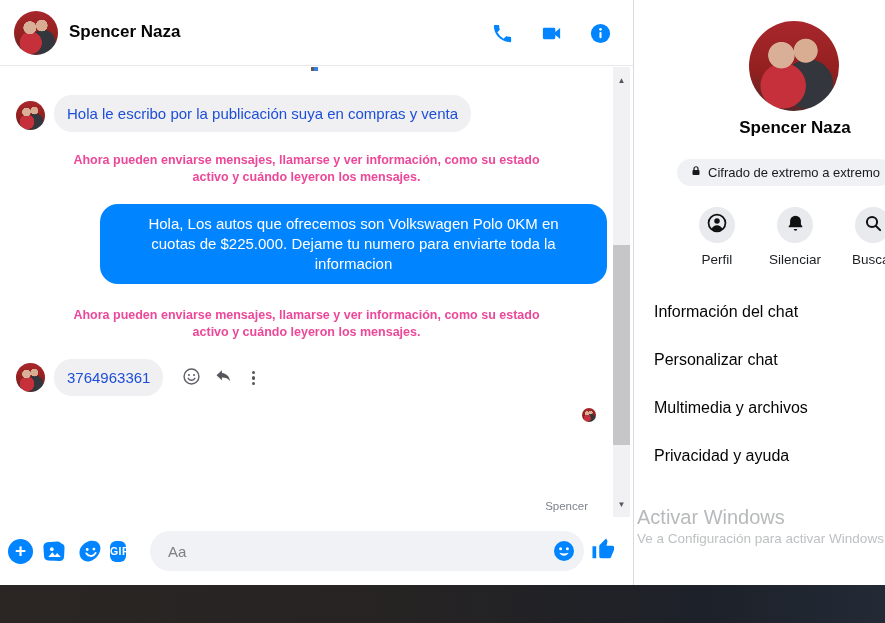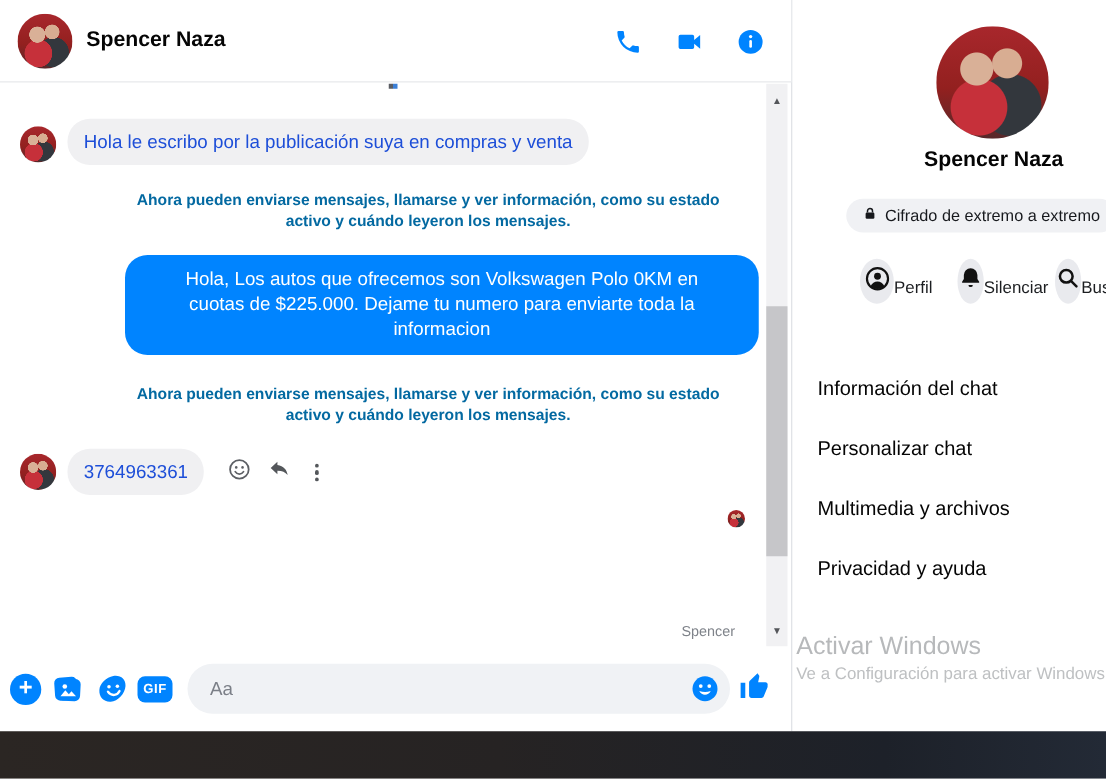--- a/index.html
+++ b/index.html
@@ -19,53 +19,53 @@
   }
   .header-avatar { position:absolute; left:14px; top:11px; width:44px; height:44px; }
   .header-name { position:absolute; left:69px; top:22px; font-size:17px; font-weight:700; color:#050505; }
   .header-actions { position:absolute; right:21px; top:22px; display:flex; gap:25px; align-items:center; }
   .header-actions svg { display:block; }
 
   .msg-avatar { position:absolute; width:29px; height:29px; }
   .bubble { position:absolute; font-size:15px; line-height:19px; border-radius:18px; padding:9px 13px; white-space:pre-line; }
   .bubble.in { background:#f0f0f2; color:#1d4ed8; }
   .bubble.out { background:#0084ff; color:#fff; line-height:20px; padding:10px 14px;text-align:center; }
-  .system-note { position:absolute; left:0; width:613px; text-align:center; font-size:12.5px; font-weight:700; color:#0369a1; line-height:17px; white-space:pre-line;margin-left:36px; }
+  .system-note { position:absolute; left:0; width:613px; text-align:center; font-size:12.5px; font-weight:700; color:#ec4899; line-height:17px; white-space:pre-line; }
   .sent-status { position:absolute; right:45px; top:500px; font-size:11.5px; color:#7f838a; }
   .seen-avatar { position:absolute; left:582px; top:408px; width:14px; height:14px; }
 
   .msg-actions { position:absolute; left:182px; top:368px; display:flex; gap:13px; align-items:center; height:20px; }
   .kebab { display:flex; flex-direction:column; gap:2.5px; padding:0 6px; }
   .kebab i { width:3.2px; height:3.2px; border-radius:50%; background:#54575b; }
 
   .clipped-bit { position:absolute; left:311px; top:67px; width:7px; height:4px;
     background:linear-gradient(90deg,#5a5d63 0 45%, #3c7fd6 45%); }
 
   
   .scrollbar { position:absolute; left:613px; top:67px; width:17px; height:450px; background:#f1f1f3; }
   .scroll-arrow { position:absolute; left:0; width:17px; height:16px; text-align:center; font-size:8px; color:#54565a; line-height:16px; }
   .scroll-arrow.up { top:6px; } .scroll-arrow.down { bottom:4px; }
   .scroll-thumb { position:absolute; left:0; top:178px; width:17px; height:200px; background:#c6c6c9; }
 
   
   .composer-btn { position:absolute; }
   .plus-btn { left:8px; top:539px; width:25px; height:25px; border-radius:50%; background:#0084ff; color:#fff; font-size:19px; font-weight:700; text-align:center; line-height:23px; }
-  .gif-btn { left:110px; top:541px; width:28px; height:21px; border-radius:6px; background:#0084ff; color:#fff; font-size:10.5px; font-weight:700; text-align:center; line-height:21px; letter-spacing:.4px; }
+  .gif-btn { left:110px; top:541px; width:16px; height:21px; border-radius:6px; background:#0084ff; color:#fff; font-size:10.5px; font-weight:700; text-align:center; line-height:21px; letter-spacing:.4px; }
   .msg-input { position:absolute; left:150px; top:531px; width:434px; height:40px; border:none; outline:none; background:#f0f2f5; border-radius:20px; padding:0 40px 0 18px; font-size:15px; font-family:"Liberation Sans",sans-serif; color:#050505; }
   .msg-input::placeholder { color:#7b7f87; }
   .input-emoji { left:552px; top:539px; }
   .thumb-btn { left:589px; top:535px; }
 
   
   .sidebar { position:absolute; left:634px; top:0; width:322px; height:585px; background:#fff; }
   .sidebar-avatar { position:absolute; left:115px; top:21px; width:90px; height:90px; }
   .sidebar-name { position:absolute; left:0; top:118px; width:322px; text-align:center; font-size:17px; font-weight:700; }
   .encryption-pill { position:absolute; left:43px; top:159px; height:27px; display:inline-flex; align-items:center; gap:6px; padding:0 13px; border-radius:14px; background:#f0f1f4; font-size:13px; color:#17191d; white-space:nowrap; }
   .action-row { position:absolute; left:0; top:207px; width:322px; display:flex; justify-content:center; gap:20px; }
-  .action-col { width:58px; display:flex; flex-direction:row; align-items:center; }
+  .action-col { width:58px; display:flex; flex-direction:column; align-items:center; }
   .action-circle { width:36px; height:36px; border-radius:50%; background:#e9eaee; display:flex; align-items:center; justify-content:center; }
   .action-label { margin-top:9px; font-size:13.5px; color:#1c1e21; }
   .sidebar-menu { position:absolute; left:0; top:288px; width:322px; }
   .menu-item { height:48px; display:flex; align-items:center; padding-left:20px; font-size:16px; font-weight:500; color:#050505; }
 
   
   .watermark { position:absolute; left:637px; top:505px; color:#b7b9bb; }
   .watermark .l1 { font-size:20px; line-height:24px; }
   .watermark .l2 { font-size:13.5px; line-height:20px; color:#bec0c2; white-space:nowrap; }
 

